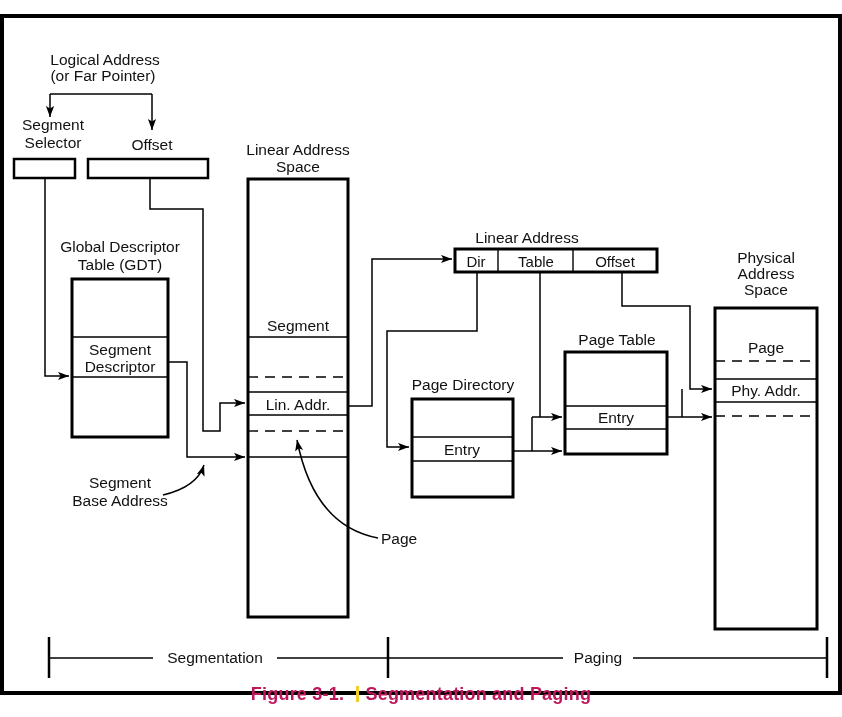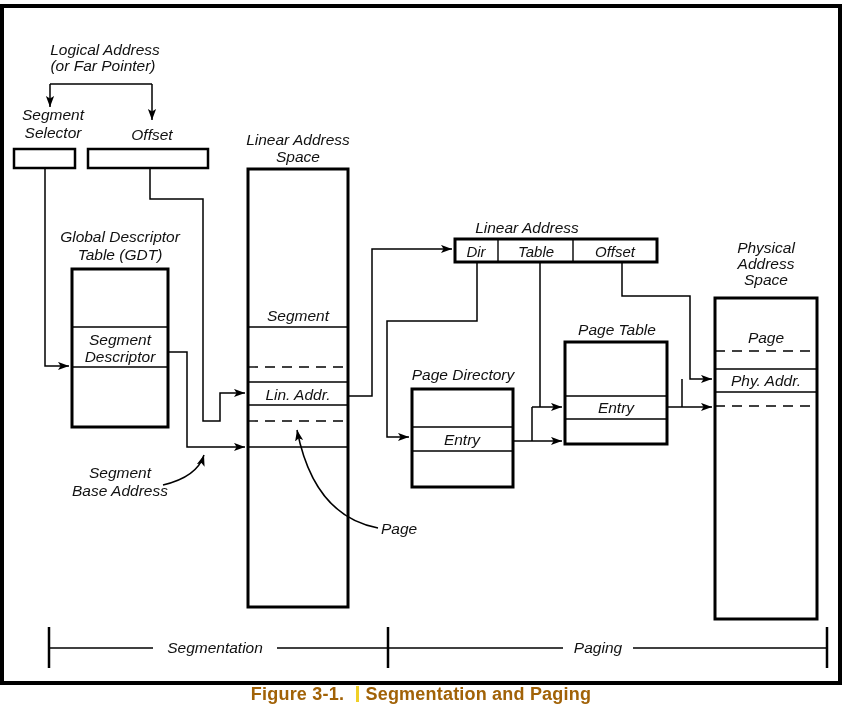--- a/index.html
+++ b/index.html
@@ -1,21 +1,21 @@
 <!DOCTYPE html>
 <html><head>
 <meta charset="utf-8">
 <style>
   html,body{margin:0;padding:0;background:#ffffff;}
   body{width:842px;height:717px;position:relative;font-family:"Liberation Sans",sans-serif;}
-  #figure-area{position:absolute;left:0;top:4px;font-style:italic;}
+  #figure-area{position:absolute;left:0;top:14px;}
   svg text{fill:#111111;font-family:"Liberation Sans",sans-serif;font-size:15.5px;}
   svg .small{font-size:15px;}
   .caption{position:absolute;left:0;top:684px;width:842px;text-align:center;
-           font-weight:bold;font-size:18px;color:#a16207;letter-spacing:0.2px;}
+           font-weight:bold;font-size:18px;color:#be185d;letter-spacing:0.2px;}
   .caption .cursor-mark{display:inline-block;width:3px;height:16px;margin:0 1px 0 7px;
            vertical-align:-2px;}
 </style>
 </head>
 <body>
 
 <div id="figure-area">
 <svg width="842" height="681" viewBox="0 0 842 681" xmlns="http://www.w3.org/2000/svg">
   <defs>
     <marker id="arw" markerUnits="userSpaceOnUse" markerWidth="13" markerHeight="10" refX="11" refY="4.5" orient="auto">

